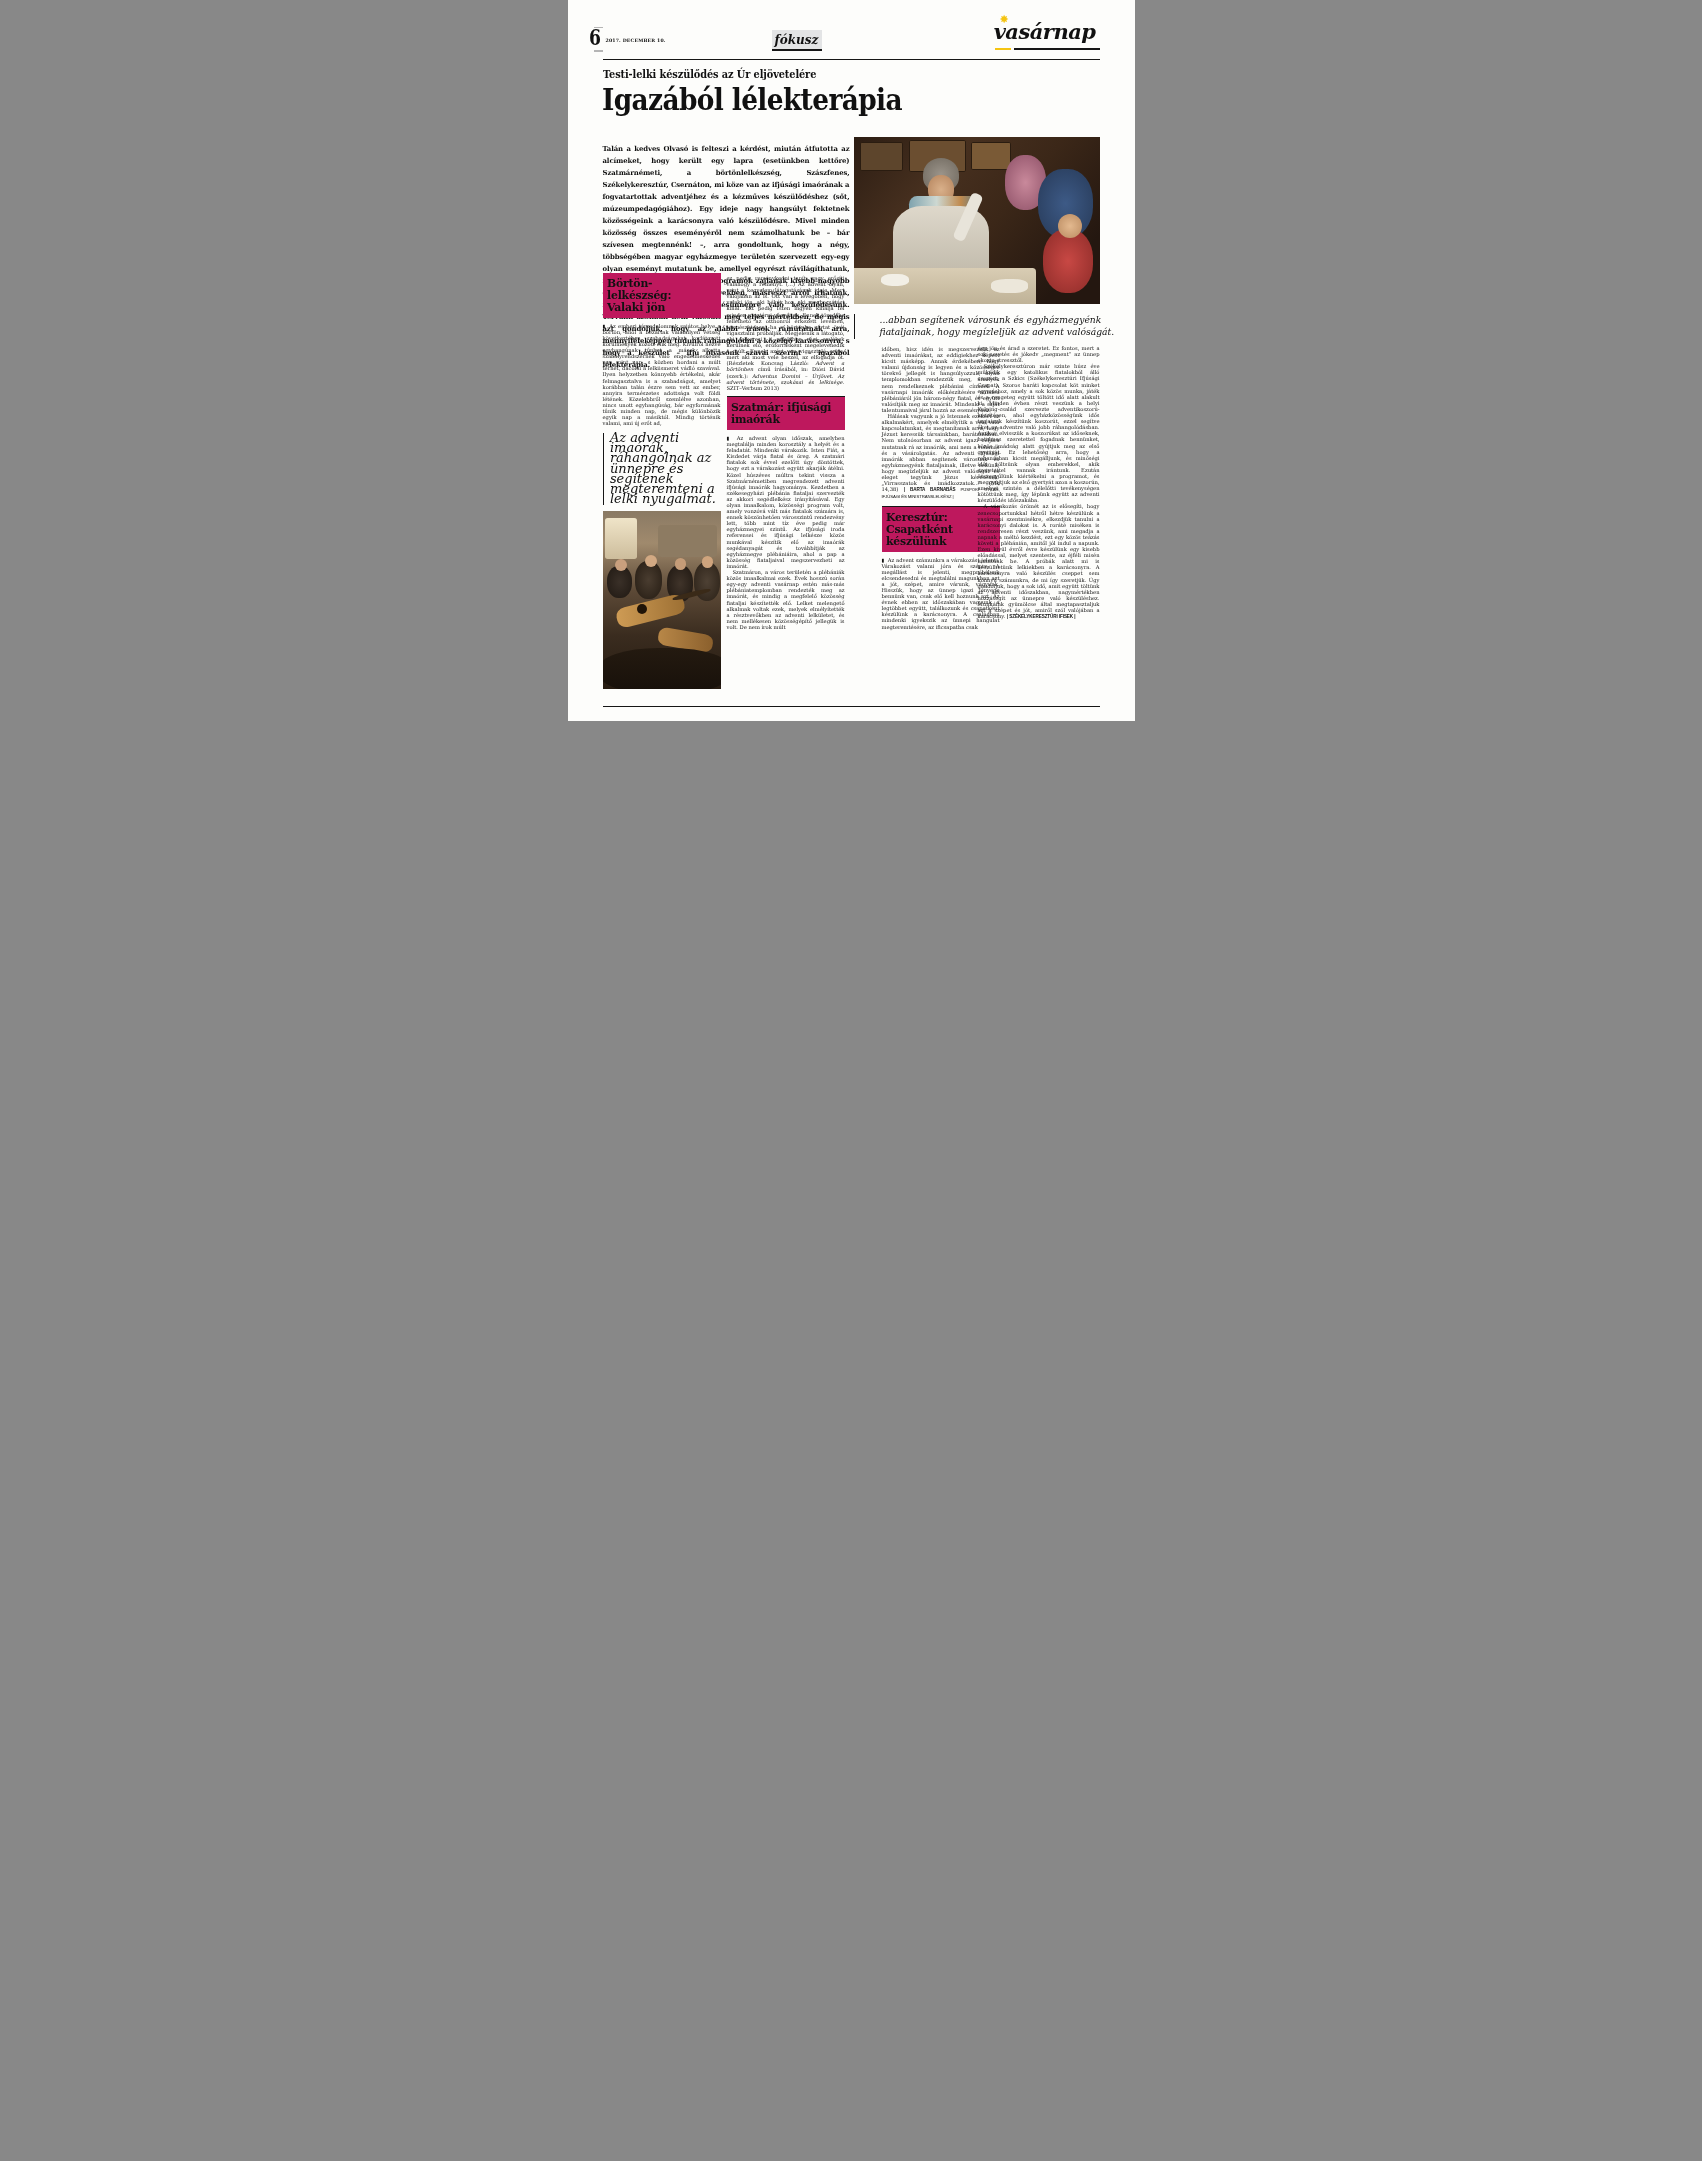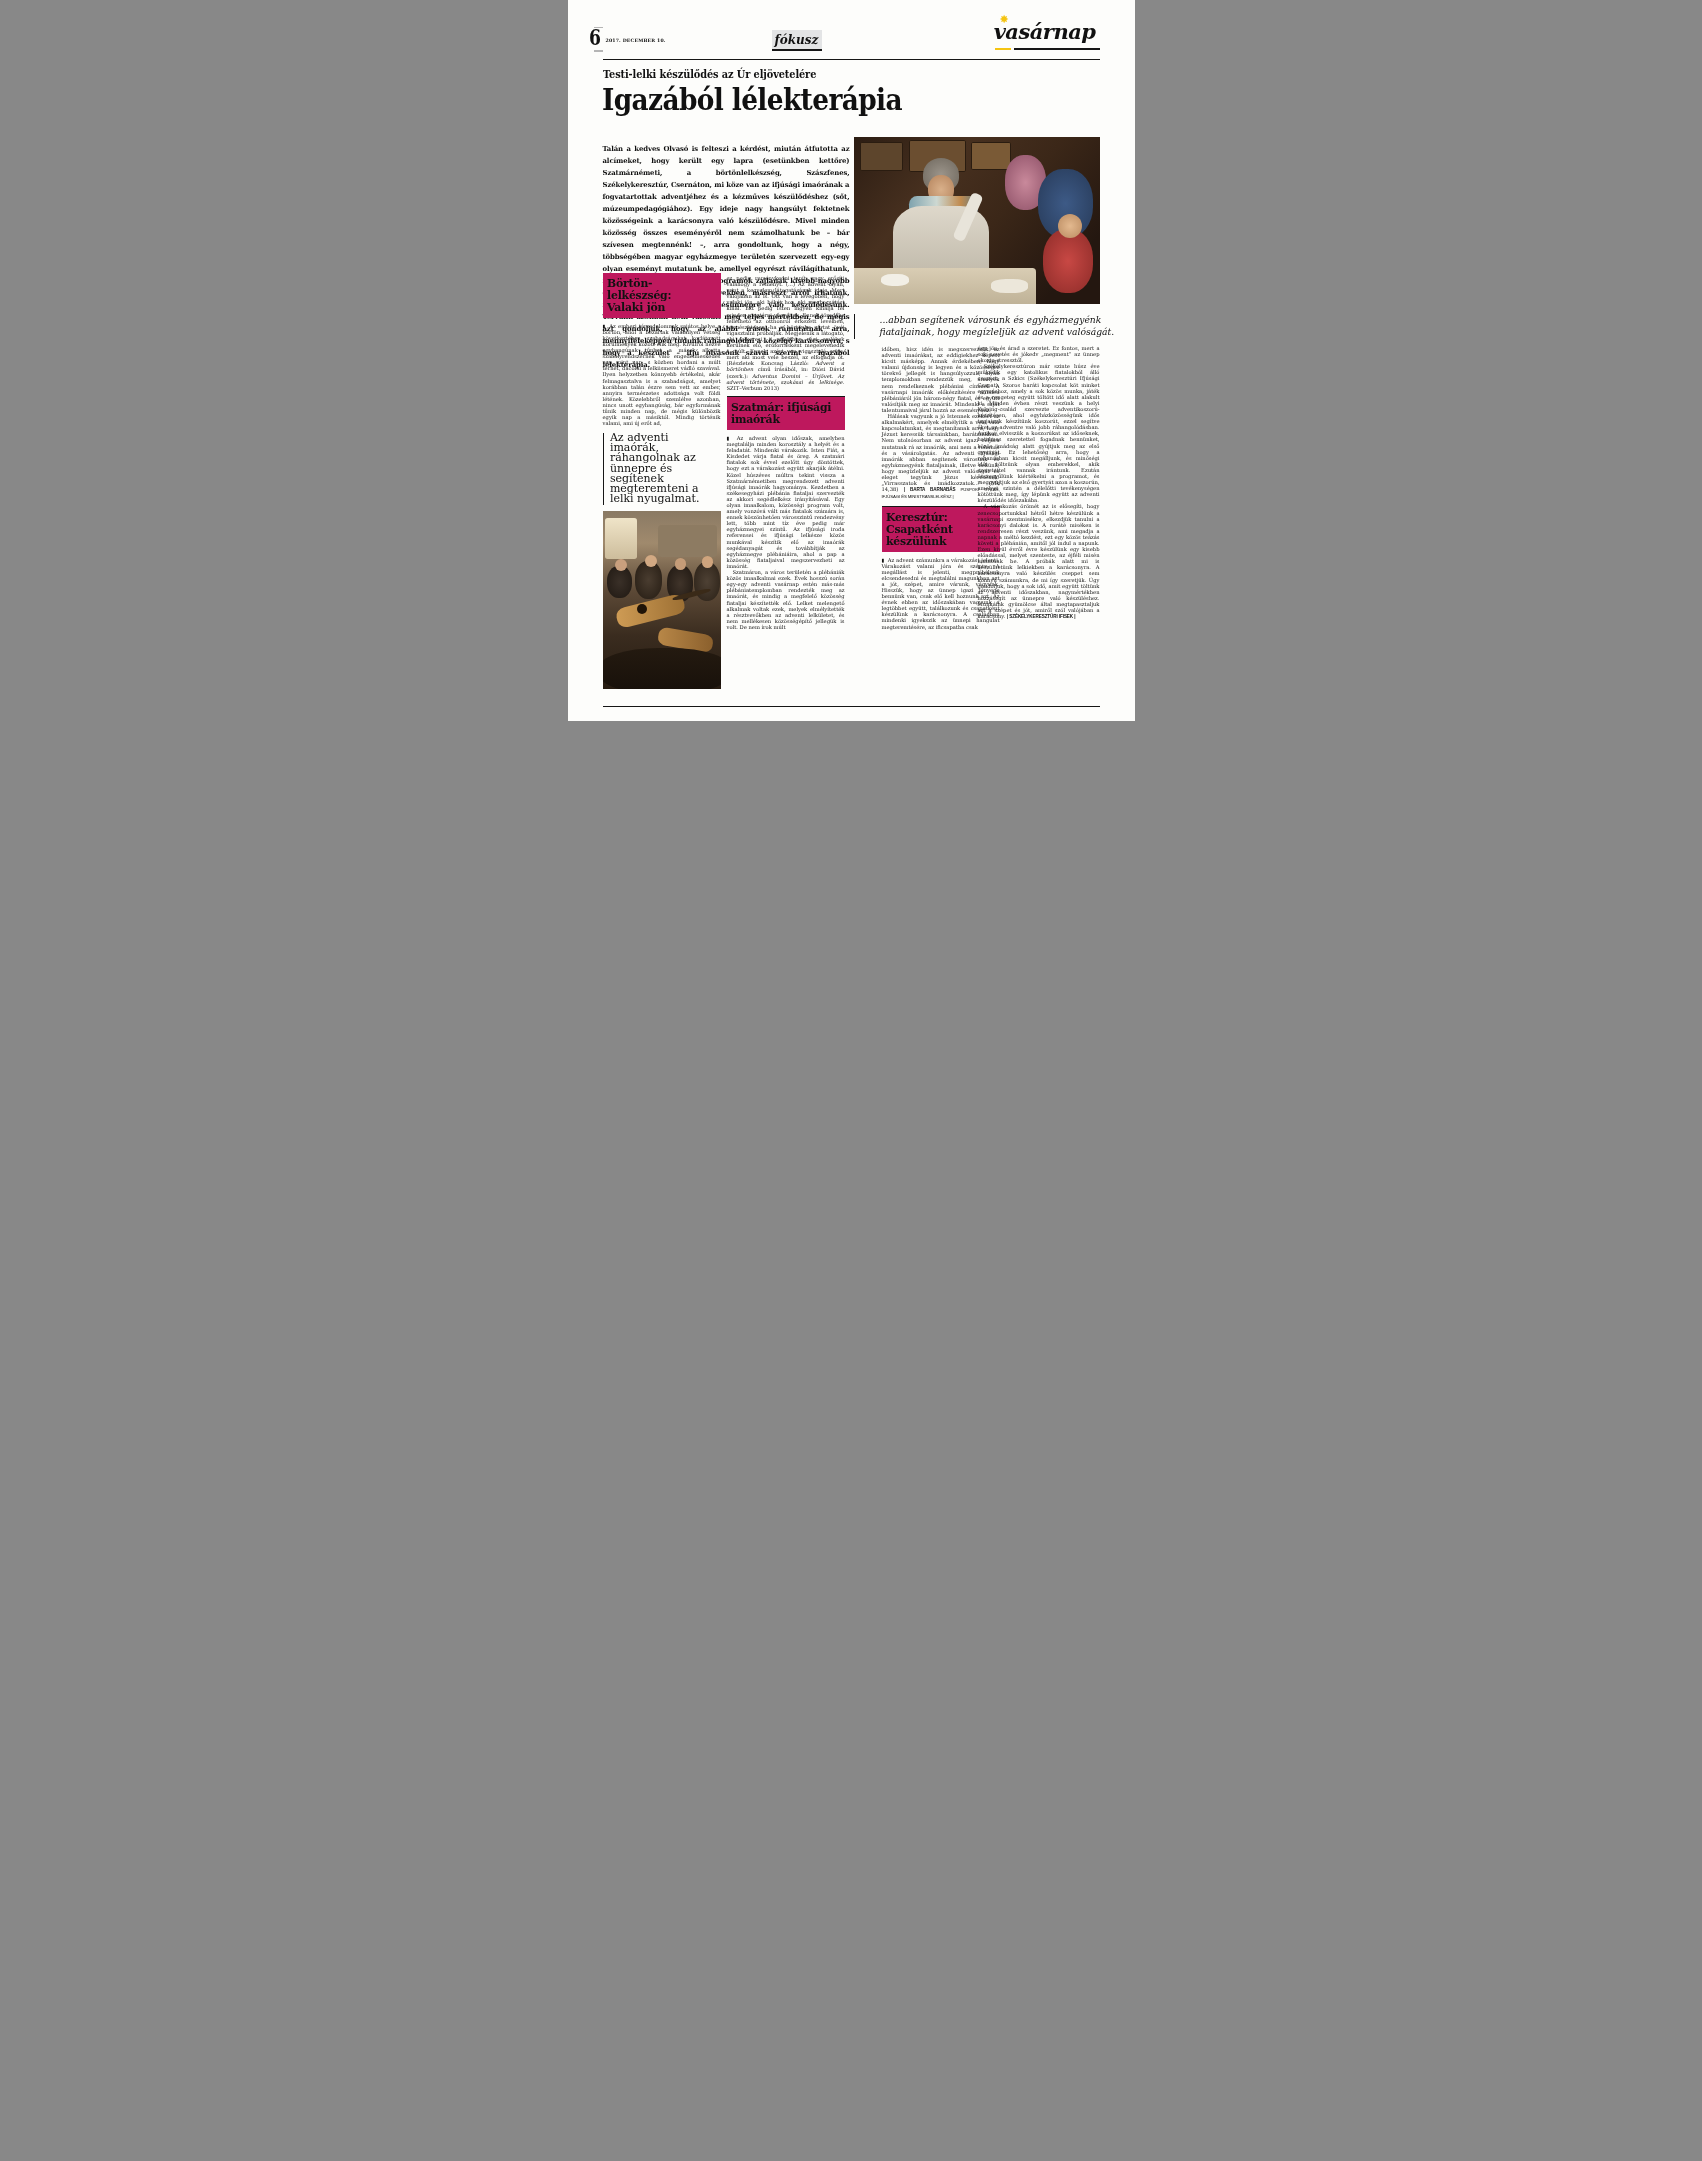--- a/index.html
+++ b/index.html
@@ -47,21 +47,21 @@
   #col4{left:410px;top:345px;width:122px;}
   .body-p{font-size:5.2px;line-height:6.1px;text-align:justify;margin:0;hyphens:auto;}
   .body-p + .body-p{text-indent:6px;}
   .head-box{background:#be185d;padding:4.1px 4.6px 5px;margin:0 0 4.6px;}
   .head-box.ruled{border-top:1.8px solid #161616;margin-top:5.5px;}
   .head-box .hl{font-size:11.2px;font-weight:bold;line-height:12px;letter-spacing:-0.2px;display:block;
                 transform:scaleX(.97);transform-origin:left top;}
   .head-box .hl-inline{font-size:11.2px;font-weight:bold;line-height:12px;letter-spacing:-0.2px;
                 transform:scaleX(.97);transform-origin:left top;display:block;}
   .pull-quote{border-left:1.8px solid #161616;padding-left:6.4px;margin:6.4px 0 0;
-              font-size:11px;line-height:10.3px;}
+              font-style:italic;font-size:13px;line-height:10.3px;}
   .seg-italic{font-style:italic;}
   .seg-bold{font-weight:bold;font-family:"Liberation Sans",sans-serif;font-size:4.6px;letter-spacing:-0.1px;}
   .seg-caps{font-family:"Liberation Sans",sans-serif;font-size:4.3px;letter-spacing:-0.1px;}
   .seg-marker{font-size:5px;letter-spacing:0.9px;}
   .photo-guitars{margin-top:6.4px;width:118px;height:178px;
                  background:linear-gradient(#8a7a64 0%,#a08a6d 18%,#5c4936 45%,#3a2c1f 70%,#271c12 100%);}
   .bottom-rule{position:absolute;left:35px;top:706px;width:497px;height:0.9px;background:#161616;}
 </style>
 </head>
 <body>

